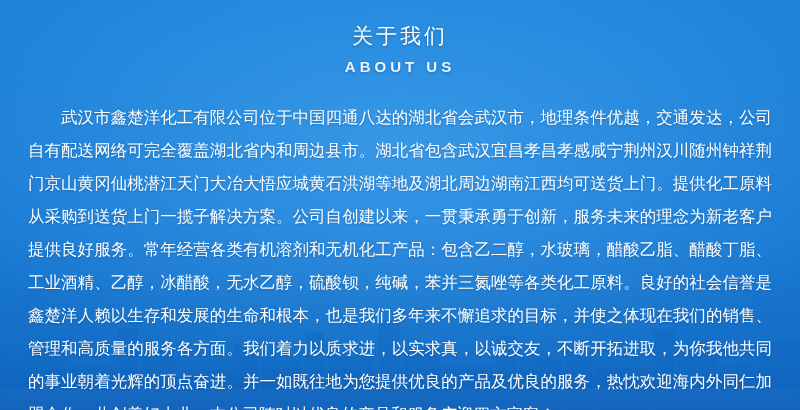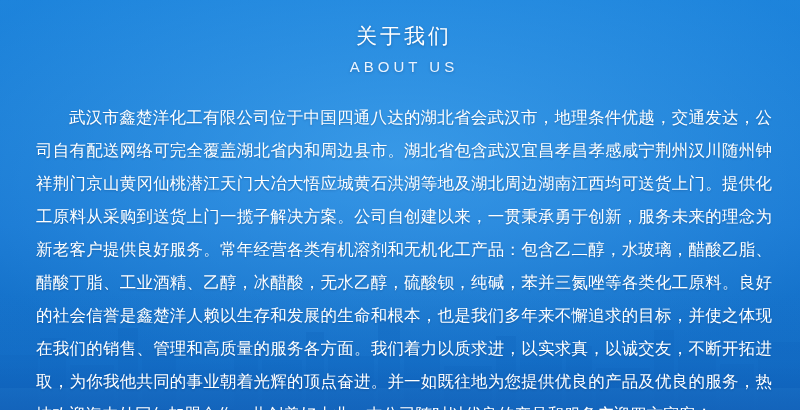--- a/index.html
+++ b/index.html
@@ -15,21 +15,20 @@
   }
   .page {
     position: relative;
     width: 800px;
     height: 410px;
     box-sizing: border-box;
     background:
       radial-gradient(ellipse 900px 420px at 50% 38%, rgba(80,175,245,0.55) 0%, rgba(30,125,215,0.25) 55%, rgba(12,92,180,0.05) 100%),
       linear-gradient(180deg, #1d86dd 0%, #1b7fd6 30%, #1878d2 55%, #1370c8 72%, #0f63ba 100%);
     overflow: hidden;
-    padding-left: 8px;
   }
   
   .skyline {
     position: absolute;
     left: 0;
     bottom: 0;
     width: 800px;
     height: 150px;
     opacity: 0.30;
     pointer-events: none;
@@ -56,21 +55,21 @@
     font-weight: normal;
     margin: 0 0 8px 0;
     text-shadow: 0 1px 3px rgba(0,40,90,0.35);
   }
   .title-en {
     text-align: center;
     color: #eaf4ff;
     font-size: 15px;
     letter-spacing: 4px;
     margin: 0 0 26px 0;
-    font-weight: normal;
+    font-weight: bold;
     text-shadow: 0 1px 3px rgba(0,40,90,0.3);
   }
   .body-text {
     color: #ffffff;
     font-size: 16.5px;
     line-height: 33px;
     text-align: justify;
     text-justify: inter-ideograph;
     text-indent: 2em;
     margin: 0 10px;

